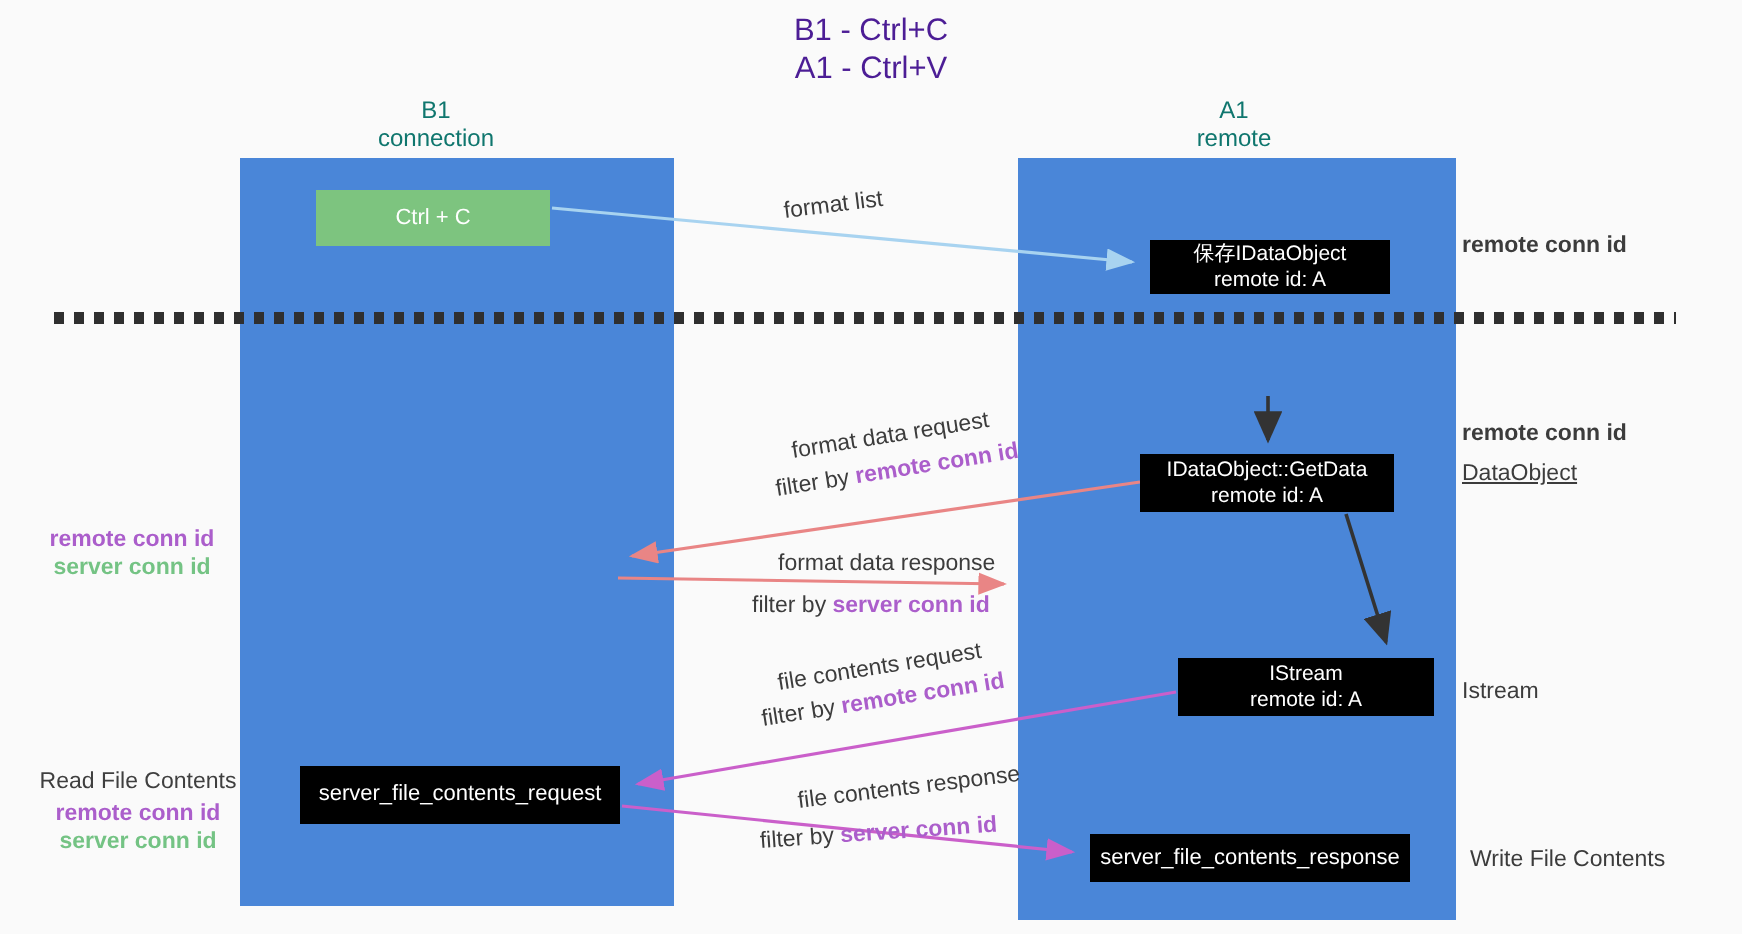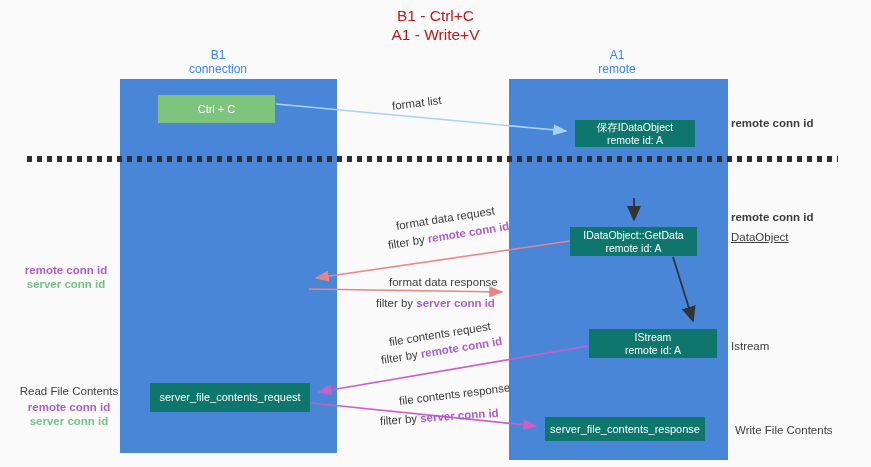--- a/index.html
+++ b/index.html
@@ -12,28 +12,28 @@
     font-family: "Liberation Sans", "DejaVu Sans", sans-serif;
     color: #3f3f3f;
     overflow: hidden;
   }
   .abs { position: absolute; }
   .title {
     left: 0; right: 0; top: 6px;
     text-align: center;
     font-size: 15.5px;
     line-height: 19px;
-    color: #b91c1c;
+    color: #4c1d95;
   }
   .lane-header {
     top: 49px;
     text-align: center;
     font-size: 12px;
     line-height: 13.5px;
-    color: #3b82f6;
+    color: #0f766e;
     width: 120px;
   }
   .lane {
     top: 79px;
     background: #4a86d8;
   }
   .lane-left  { left: 120px; width: 217px; height: 374px; }
   .lane-right { left: 509px; width: 219px; height: 381px; }
   .dashed-line {
     left: 27px; top: 156px; width: 811px; height: 6px;
@@ -43,21 +43,21 @@
     display: flex;
     flex-direction: column;
     align-items: center;
     justify-content: center;
     color: #ffffff;
     text-align: center;
     font-size: 11px;
     line-height: 12.5px;
     white-space: nowrap;
   }
-  .node.orange { background: #0f766e; }
+  .node.orange { background: #000000; }
   .node.green  { background: #7dc47f; }
   .node .sub { font-size: 10.5px; }
   .arrow-label {
     font-size: 11.5px;
     color: #3c3c3c;
     white-space: nowrap;
     transform-origin: left center;
   }
   .bold-purple { color: #ab5ecb; font-weight: bold; }
   .bold-green  { color: #74c384; font-weight: bold; }
@@ -65,21 +65,21 @@
   .side-stack  { text-align: center; line-height: 14px; font-size: 11.5px; white-space: nowrap; }
   svg.arrows { left: 0; top: 0; width: 871px; height: 467px; pointer-events: none; }
 </style>
 </head>
 <body>
 
 <div class="canvas">
 
   <div class="abs title">
     <div>B1 - Ctrl+C</div>
-    <div>A1 - Write+V</div>
+    <div>A1 - Ctrl+V</div>
   </div>
 
   <div class="abs lane-header" style="left:158px;">
     <div>B1</div>
     <div>connection</div>
   </div>
   <div class="abs lane-header" style="left:557px;">
     <div>A1</div>
     <div>remote</div>
   </div>

